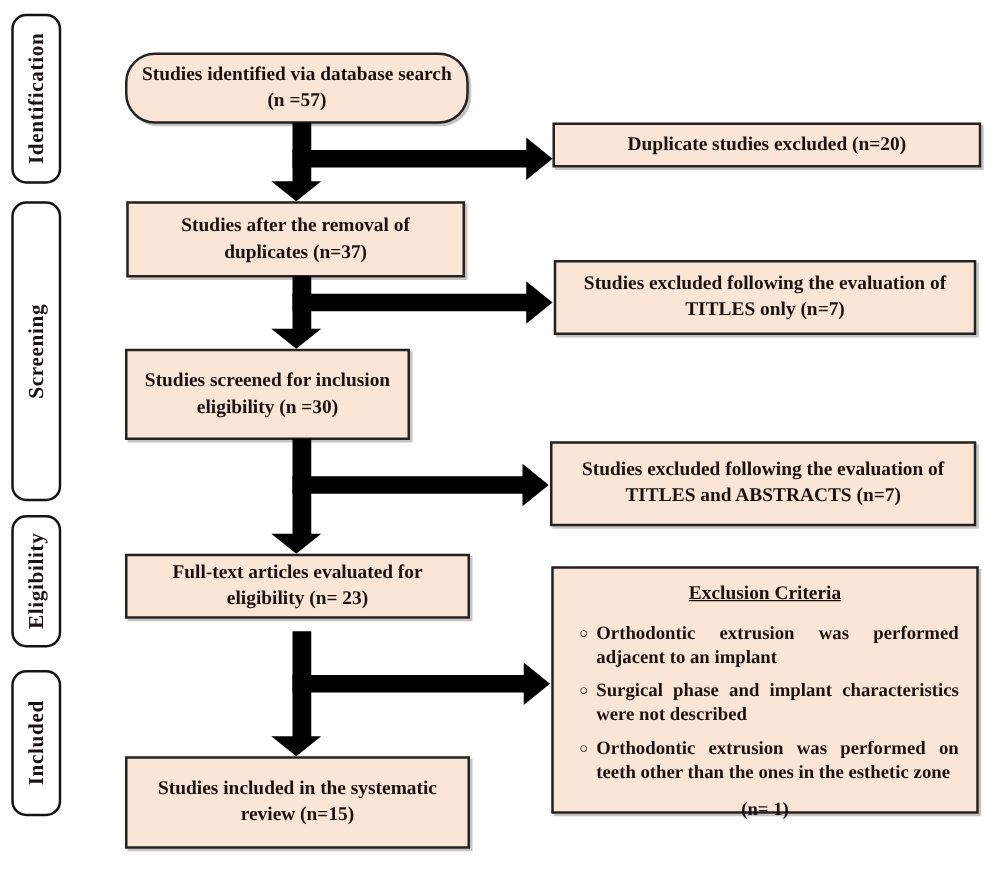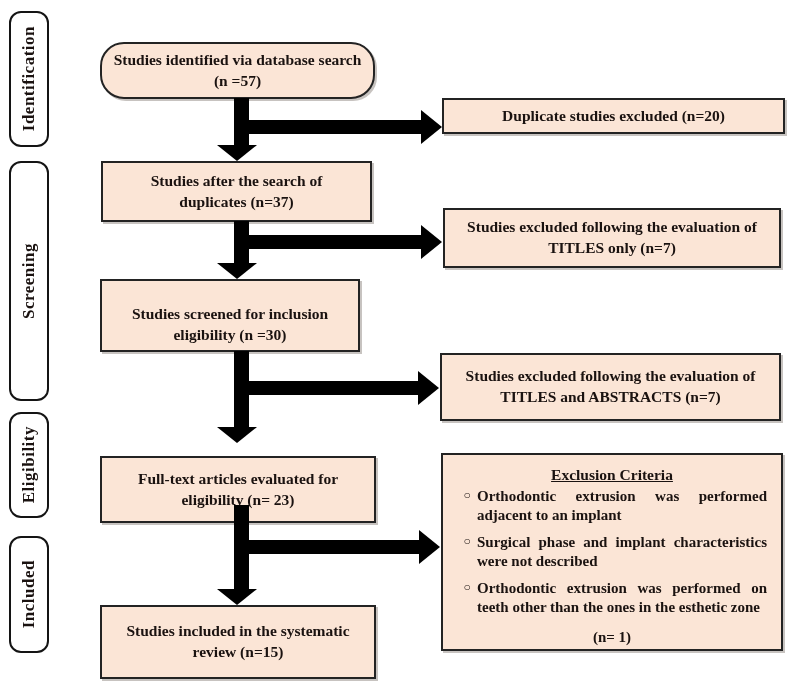--- a/index.html
+++ b/index.html
@@ -53,42 +53,42 @@
     display:flex;flex-direction:column;align-items:center;justify-content:center;
     text-align:center;
     font-weight:bold;
     font-size:15.5px;
     line-height:1.35;
     padding:4px 10px;
   }
   .fbox .ln{display:block;}
   #box-identified{left:100px;top:42px;width:275px;height:57px;border-radius:24px;}
   #box-after-duplicates{left:101px;top:161px;width:271px;height:61px;}
-  #box-screened{left:100px;top:279px;width:260px;height:73px;justify-content:flex-end;}
-  #box-fulltext{left:100px;top:443px;width:276px;height:67px;margin-top:13px;}
+  #box-screened{left:100px;top:279px;width:228px;height:73px;}
+  #box-fulltext{left:100px;top:443px;width:276px;height:52px;}
   #box-included{left:100px;top:605px;width:276px;height:74px;}
 
   #box-duplicates-excluded{left:442px;top:98px;width:343px;height:36px;}
   #box-titles-excluded{left:443px;top:208px;width:338px;height:60px;}
   #box-titles-abstracts-excluded{left:440px;top:353px;width:341px;height:68px;}
 
   .em{}
 
   
   #box-exclusion-criteria{
     left:441px;top:453px;width:342px;height:198px;
     justify-content:flex-start;
     padding:10px 14px 6px 14px;
     font-size:15px;
   }
   .excl-title{
     font-weight:bold;
     text-decoration:underline;
     font-size:15.5px;
-    margin-bottom:1px;
+    margin-bottom:12px;
   }
   .excl-item{
     display:flex;
     width:100%;
     text-align:justify;
     line-height:1.3;
     margin-bottom:7px;
   }
   .excl-item .marker{
     flex:0 0 20px;
@@ -149,21 +149,21 @@
   </div>
   <div class="stage" id="stage-included">
     <span>Included</span>
   </div>
 
   <div class="fbox" id="box-identified">
     <span class="ln">Studies identified via database search</span>
     <span class="ln">(n =57)</span>
   </div>
   <div class="fbox" id="box-after-duplicates">
-    <span class="ln">Studies after the search of</span>
+    <span class="ln">Studies after the removal of</span>
     <span class="ln">duplicates (n=37)</span>
   </div>
   <div class="fbox" id="box-screened">
     <span class="ln">Studies screened for inclusion</span>
     <span class="ln">eligibility (n =30)</span>
   </div>
   <div class="fbox" id="box-fulltext">
     <span class="ln">Full-text articles evaluated for</span>
     <span class="ln">eligibility (n= 23)</span>
   </div>

